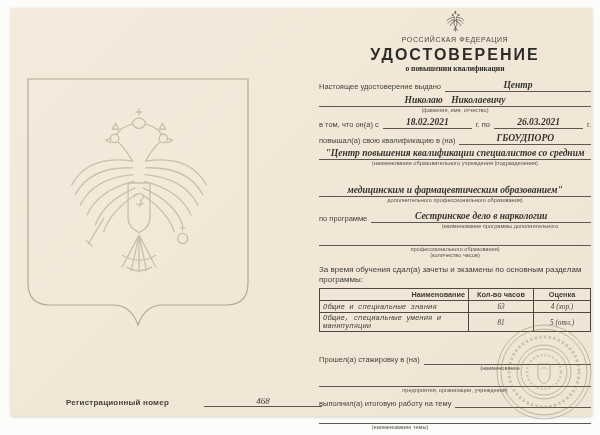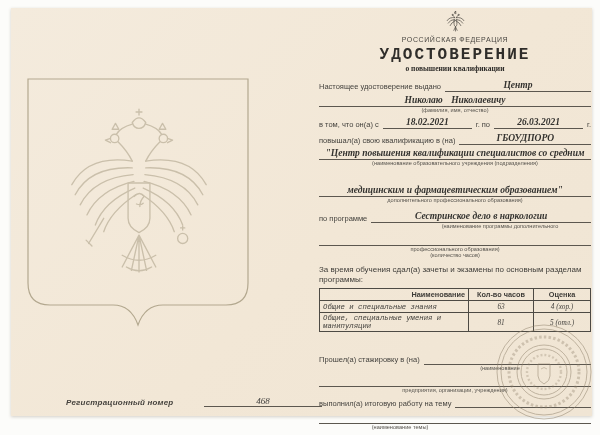--- a/index.html
+++ b/index.html
@@ -10,29 +10,29 @@
   }
   .paper{
     position:absolute;left:11px;top:8px;width:581px;height:408px;
     background:linear-gradient(135deg,#f4ebdd 0%,#f2e7d6 55%,#f0e5d4 100%);
     box-shadow:0 1px 3px rgba(90,80,60,.25);
   }
   
   .frame{position:absolute;left:16px;top:70px;width:222px;height:252px;}
   .watermark{position:absolute;left:44px;top:96px;width:168px;height:200px;opacity:.55;}
   .regrow{position:absolute;left:55px;top:388px;width:260px;height:14px;font-size:8px;}
-  .reglabel{position:absolute;left:0;top:2px;font-weight:bold;color:#45423d;letter-spacing:.2px;font-style:italic;}
+  .reglabel{position:absolute;left:0;top:2px;font-weight:bold;color:#45423d;letter-spacing:.2px;}
   .regfill{position:absolute;left:138px;top:0;width:118px;border-bottom:1px solid #5c574f;
     text-align:center;font-family:"Liberation Serif","DejaVu Serif",serif;font-style:italic;font-size:9px;}
   
   .rp{position:absolute;left:308px;top:0;width:272px;height:408px;font-size:7.5px;color:#44423e;}
   .center{text-align:center;}
   .emblem-top{display:block;margin:3px auto 1px auto;width:21px;height:24px;}
   .country{font-size:7px;letter-spacing:.6px;color:#4a4742;margin-top:1px;}
-  .title{font-family:Liberation Mono, monospace;font-weight:bold;
+  .title{font-family:Liberation Sans, sans-serif;font-weight:bold;
     font-size:16px;letter-spacing:2px;color:#2f2d2a;margin-top:3px;}
   .subtitle{font-family:"Liberation Serif","DejaVu Serif",serif;font-weight:bold;
     font-size:7.5px;color:#2f2d2a;margin-top:0px;margin-bottom:7px;}
   .row{display:flex;align-items:flex-end;margin-top:4px;line-height:1.15;}
   .row .lab{white-space:nowrap;padding-right:4px;}
   .fill{flex:1;border-bottom:1px solid #5c574f;text-align:center;
     font-family:"Liberation Serif","DejaVu Serif",serif;font-style:italic;
     font-size:9.5px;font-weight:600;color:#33322f;padding:0 2px;min-height:10px;}
   .fill.plain{font-weight:400;}
   .cap{font-size:5.6px;color:#56534d;text-align:center;margin-top:1px;line-height:1;}

